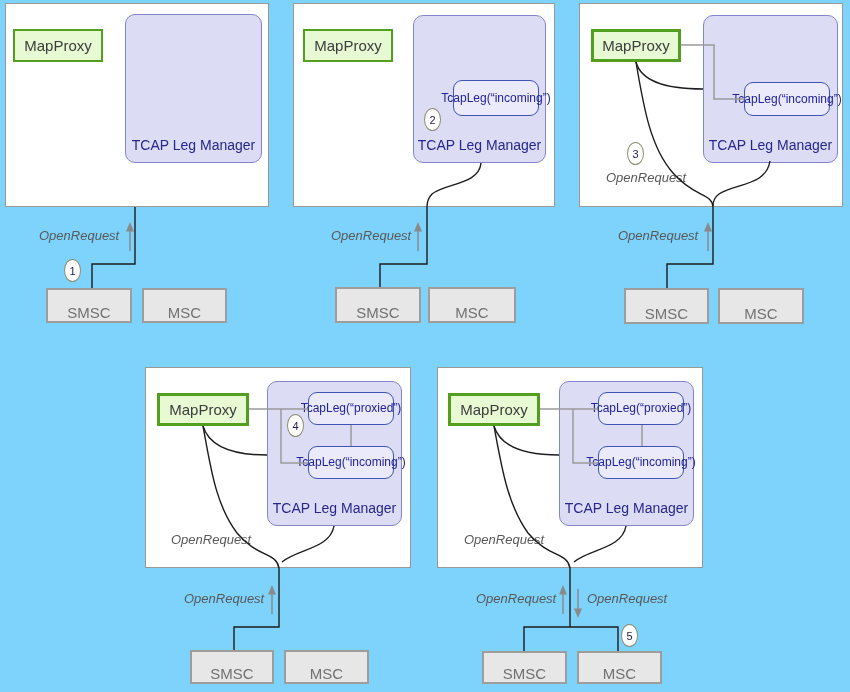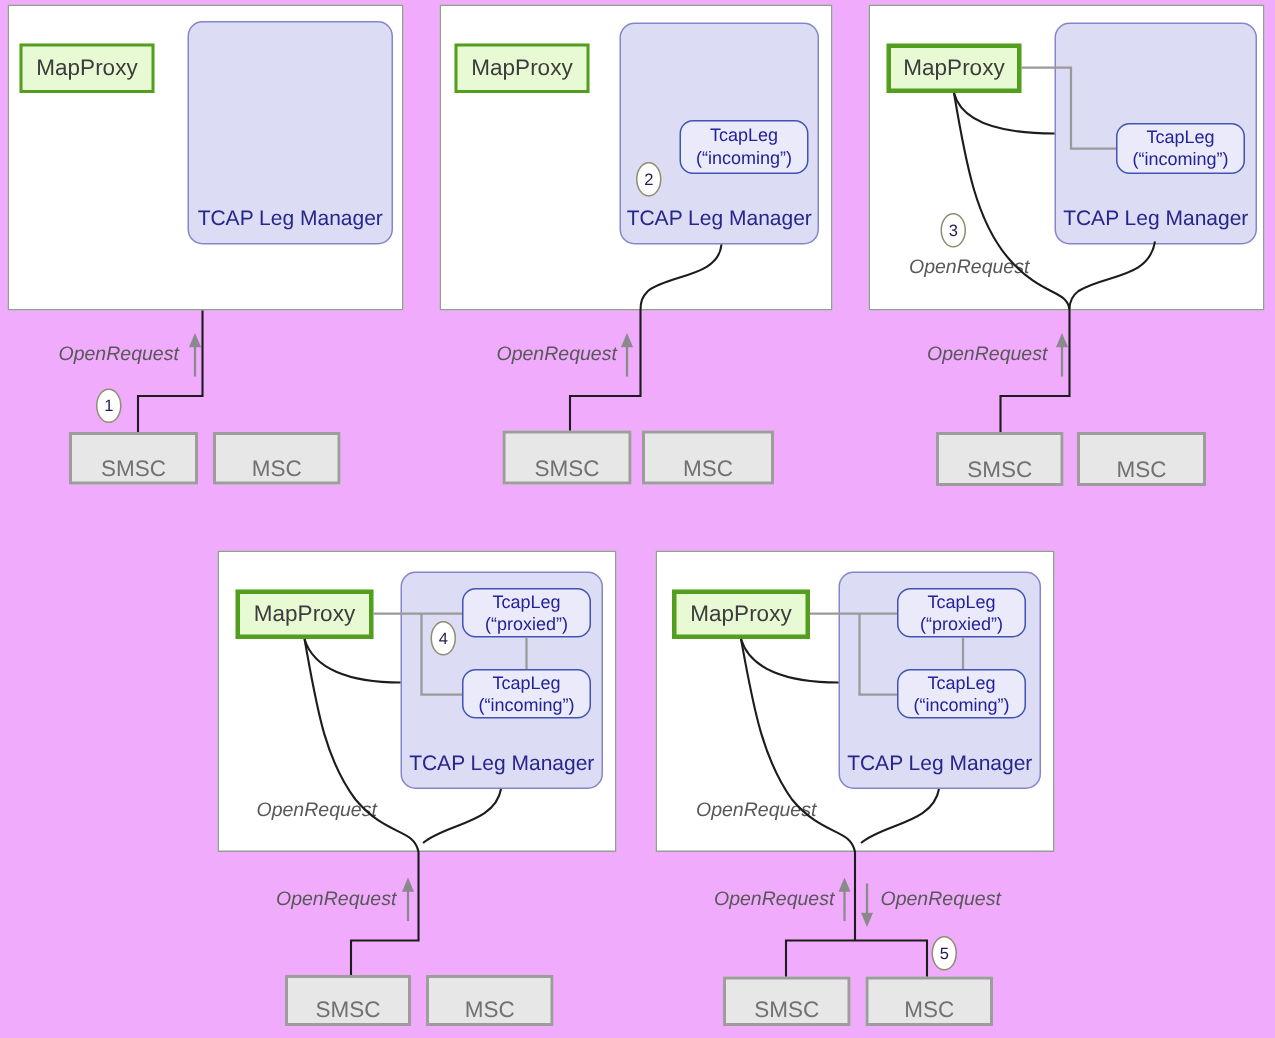--- a/index.html
+++ b/index.html
@@ -6,29 +6,29 @@
     --map-proxy-fill:#e7fad3; --map-proxy-border:#529e1f;
     --manager-fill:#dcdcf4; --manager-border:#8585cb;
     --leg-fill:#eaeafb; --leg-border:#3f54b4; --leg-text:#22229a;
     --manager-text:#26268c;
     --node-fill:#e7e7e7; --node-border:#9d9d9d; --node-text:#717171;
     --flow-line:#1c1c1c; --connector-line:#9a9a9a; --arrow:#8a8a8a;
     --label-text:#585858; --boundary-border:#999999;
     --badge-border:#8e8e72; --badge-text:#1d1d4e; --map-proxy-text:#3c3c3c;
   }
   html,body{margin:0;padding:0;background:#fff;}
-  .stage{position:relative;width:850px;height:692px;background:#f0abfc;
+  .stage{position:relative;width:850px;height:692px;background:#7dd3fc;
          font-family:"Liberation Sans",sans-serif;overflow:hidden;}
   .abs{position:absolute;box-sizing:border-box;}
   .sys{border:1px solid var(--boundary-border);background:#ffffff;z-index:0;}
   .mgr{background:var(--manager-fill);border:1px solid var(--manager-border);border-radius:10px;z-index:1;}
   .mgr-label{position:absolute;left:0;right:0;bottom:9px;text-align:center;
              font-size:14px;color:var(--manager-text);}
   .leg{background:var(--leg-fill);border:1.5px solid var(--leg-border);border-radius:9px;
-       display:flex;flex-direction:column;align-items:center;justify-content:center;
+       display:flex;flex-direction:row;align-items:center;justify-content:center;
        font-size:12px;line-height:1.25;color:var(--leg-text);z-index:1;}
   .mp{background:var(--map-proxy-fill);border:2px solid var(--map-proxy-border);
       display:flex;align-items:center;justify-content:center;
       font-size:15px;color:var(--map-proxy-text);z-index:1;}
   .mp.active{border-width:3px;}
   .node{background:var(--node-fill);border:2px solid var(--node-border);
         display:flex;align-items:flex-end;justify-content:center;
         font-size:15px;color:var(--node-text);z-index:1;}
   .orq{font-style:italic;font-size:13px;color:var(--label-text);white-space:nowrap;z-index:1;}
   .badge{background:#fff;border:1px solid var(--badge-border);border-radius:50%;

